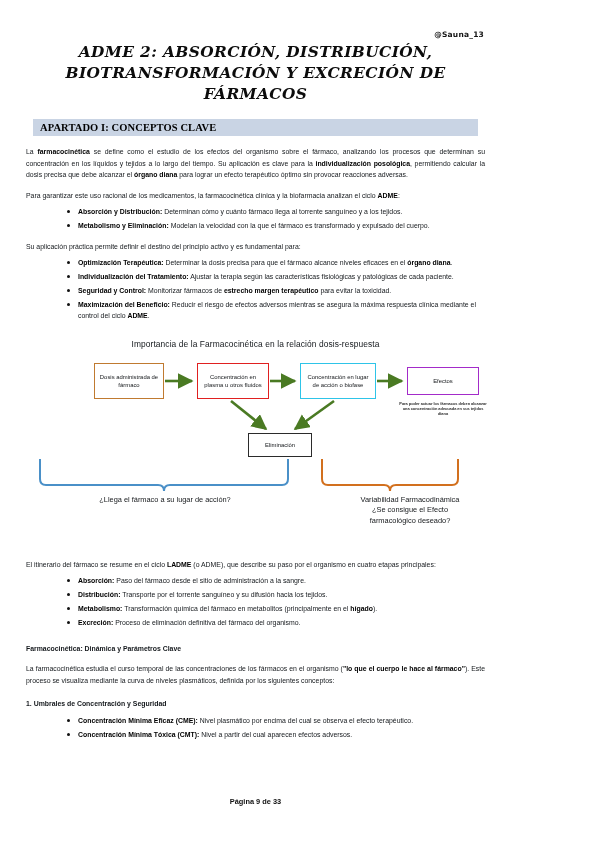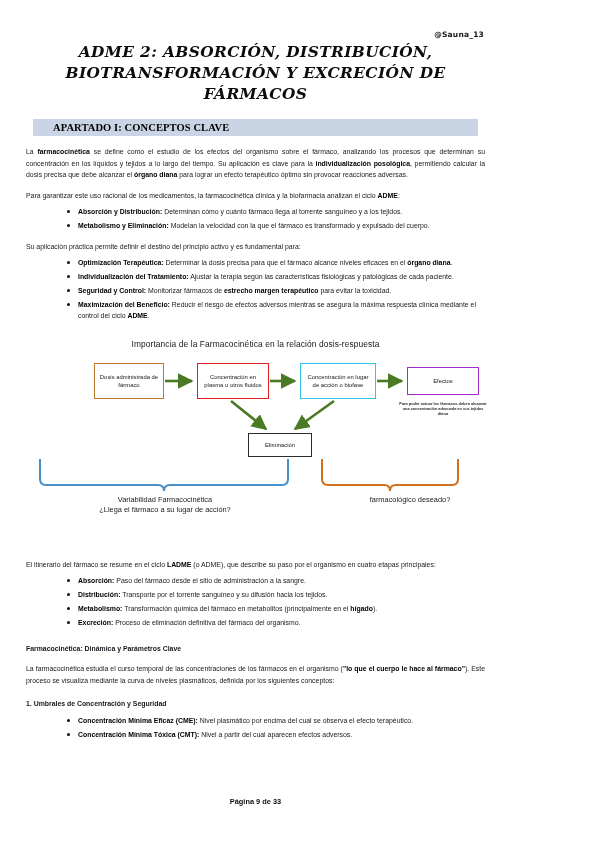--- a/index.html
+++ b/index.html
@@ -34,21 +34,21 @@
     font-weight:bold;
     font-size:15.4px;
     line-height:21px;
     letter-spacing:.4px;
     color:#0c0c0c;
     font-style:italic;
   }
   .section-band{
     margin:14px 33px 0 33px;
     background:#c9d4e4;
-    padding:3px 5px 3px 20px;
+    padding:3px 5px 3px 7px;
     font-family:"Liberation Serif", serif;
     font-weight:bold;
     font-size:10.5px;
     letter-spacing:.1px;
     color:#000;
   }
   .body-wrap{padding:0 26px;}
   p.para{
     margin:9px 0 0 0;
     font-size:6.9px;
@@ -198,25 +198,26 @@
 
     <div class="nodebox" id="node-dosis" style="border-color: rgb(192, 122, 48);">Dosis administrada de fármaco</div>
     <div class="nodebox" id="node-plasma" style="border-color: rgb(224, 32, 32);">Concentración en plasma u otros fluidos</div>
     <div class="nodebox" id="node-biofase" style="border-color: rgb(46, 196, 232);">Concentración en lugar de acción o biofase</div>
     <div class="nodebox" id="node-efectos" style="border-color: rgb(163, 43, 201);">Efectos</div>
     <div class="nodebox" id="node-elim" style="border-color: rgb(43, 43, 43);">Eliminación</div>
 
     <div class="note-efectos">Para poder actuar los fármacos deben alcanzar una concentración adecuada en sus tejidos diana</div>
 
     <div class="brace-label" id="label-pk">
-      <div>Variabilidad Farmacocinética</div>
       <div>¿Llega el fármaco a su lugar de acción?</div>
     </div>
 
     <div class="brace-label" id="label-pd">
+      <div>Variabilidad Farmacodinámica</div>
+      <div>¿Se consigue el Efecto</div>
       <div>farmacológico deseado?</div>
     </div>
   </div>
 
   <div class="body-wrap">
 
     <p class="para">El itinerario del fármaco se resume en el ciclo <b>LADME</b> (o ADME), que describe su paso por el organismo en cuatro etapas principales:</p>
 
     <ul class="bl">
         <li><b>Absorción:</b> Paso del fármaco desde el sitio de administración a la sangre.</li>

